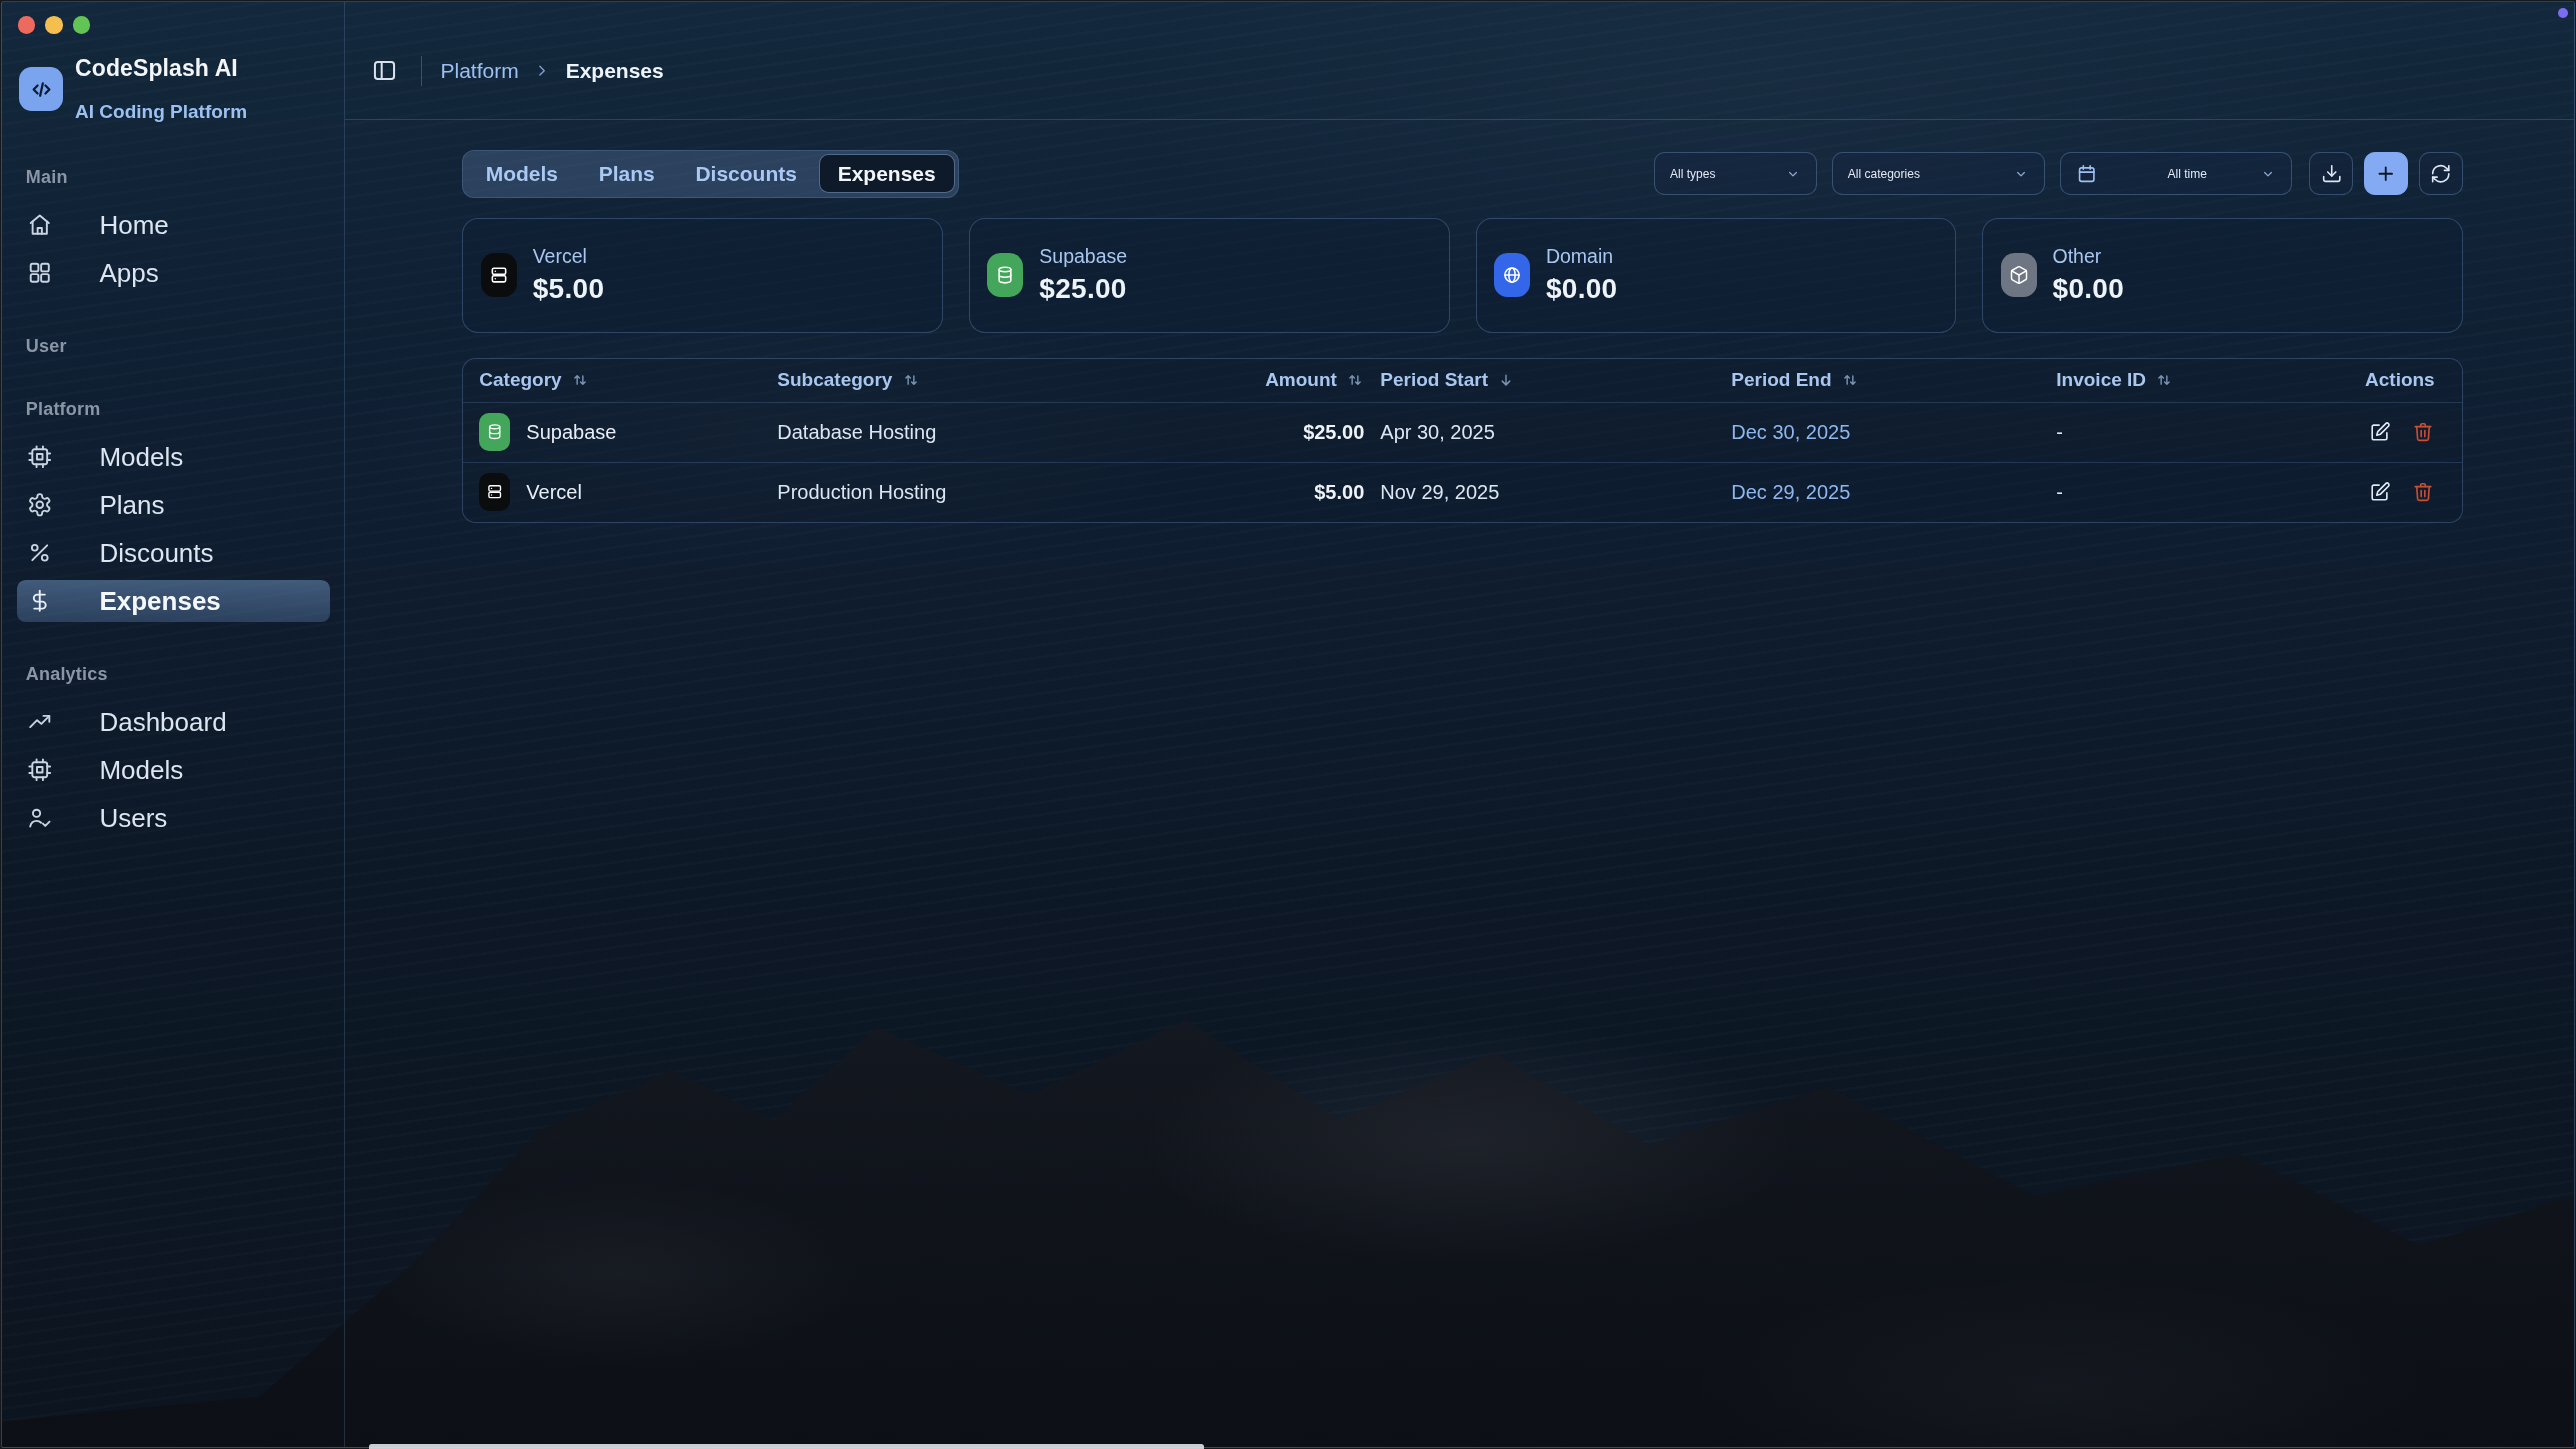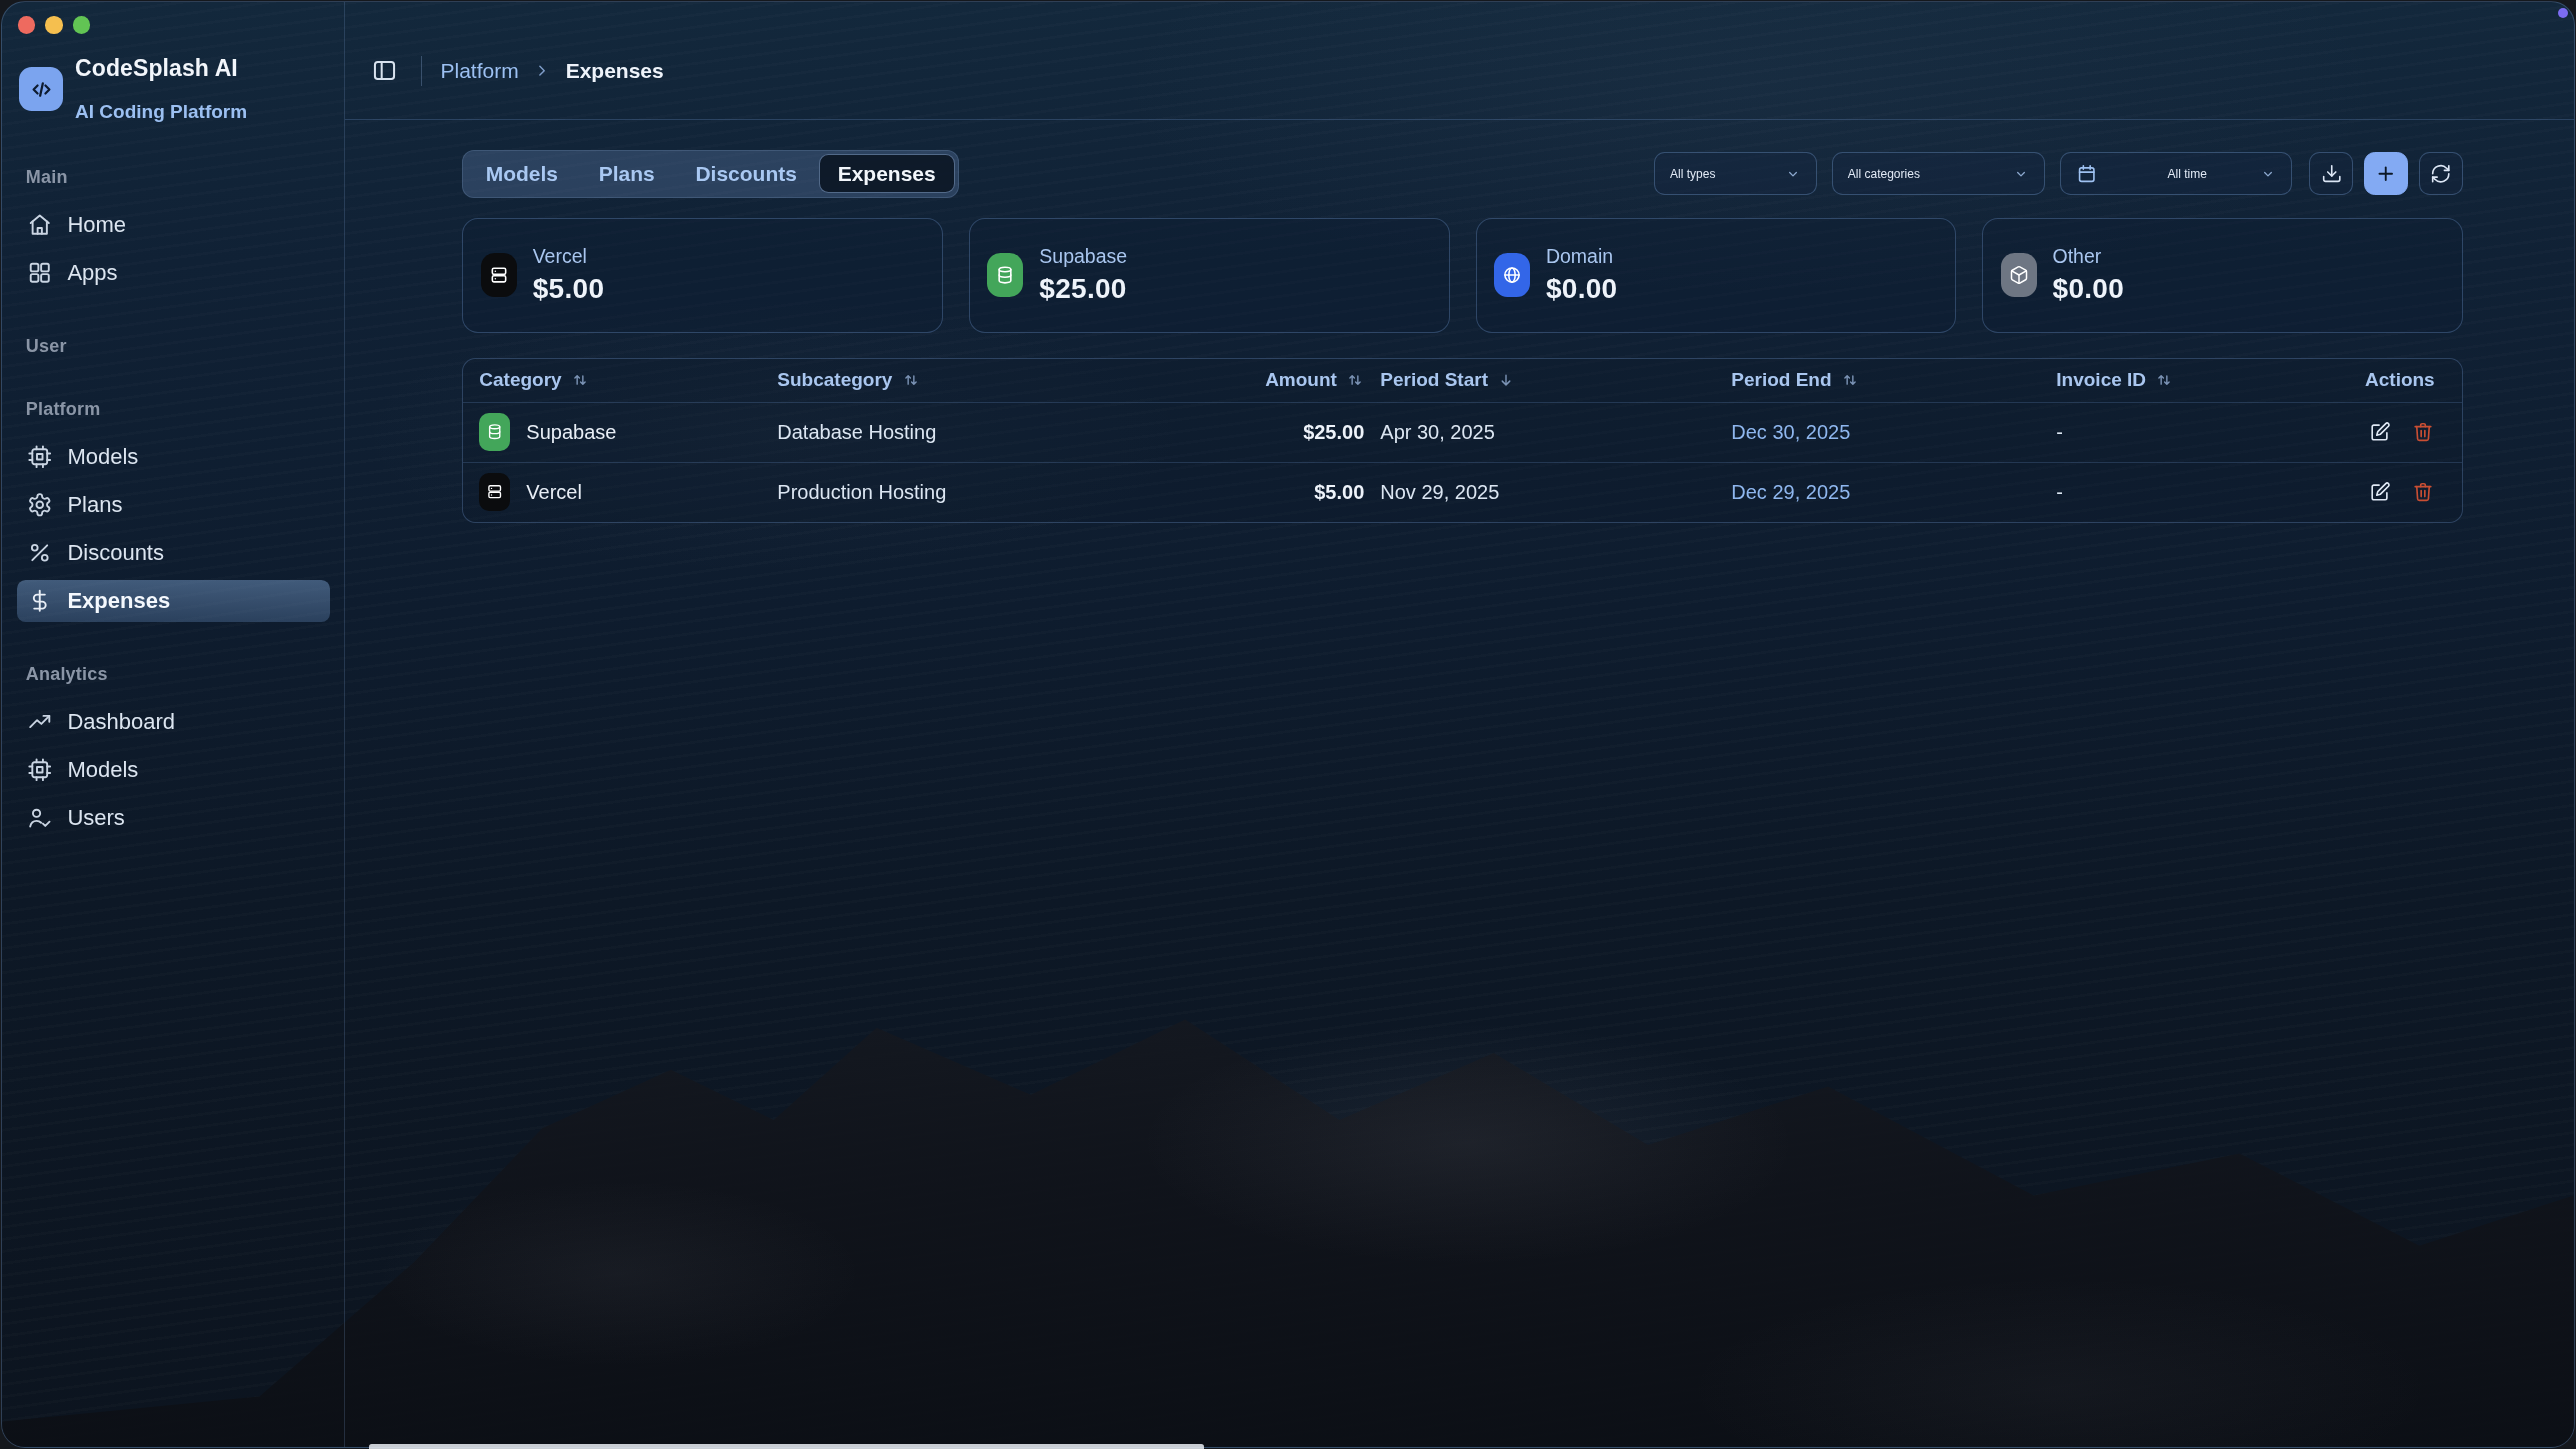--- a/index.html
+++ b/index.html
@@ -1,21 +1,21 @@
 <!DOCTYPE html>
 <html style="font-size:10.7px"><head>
 <meta charset="utf-8">
 <style>
   * { margin:0; padding:0; box-sizing:border-box; }
   html,body { width:2576px; height:1449px; overflow:hidden; background:#15181d;
     font-family:"Liberation Sans","DejaVu Sans",sans-serif; }
   .screen { position:relative; width:2576px; height:1449px; }
 
   
-  .window { position:absolute; inset:1.3px; border-radius:24px; overflow:hidden;
+  .window { position:absolute; inset:1.3px; border-radius:2px; overflow:hidden;
     border:0.7px solid rgba(140,175,225,.28);
     background:linear-gradient(180deg,#13283c 0%,#102135 18%,#0e1c2e 42%,#0d1826 62%,#0c141f 100%); }
   .waves { position:absolute; inset:0; pointer-events:none;
     background:
       radial-gradient(1073px 349px at 68% 6%, rgba(130,160,190,.05), transparent 60%),
       radial-gradient(604px 201px at 30% 30%, rgba(140,160,185,.04), transparent 70%),
       repeating-linear-gradient(172deg, rgba(255,255,255,.015) 0 2.7px, transparent 2.7px 12px); }
   .rocks { position:absolute; left:0; right:0; bottom:0; height:58%; pointer-events:none; opacity:.92;
     background:linear-gradient(180deg, rgba(64,66,74,.35) 0%, #171b23 36%, #10131a 70%, #0c0f15 100%);
     clip-path:polygon(0% 100%, 0% 97%, 10% 94%, 16% 78%, 21% 62%, 26% 55%, 30% 61%, 34% 50%, 40% 58%, 46% 49%, 52% 61%, 58% 53%, 64% 64%, 71% 57%, 79% 70%, 87% 65%, 94% 76%, 100% 70%, 100% 100%); }
@@ -49,21 +49,21 @@
   
   .nav-section { margin-top:42px; }
   .nav-section:first-of-type { margin-top:44px; }
   .nav-label { font-size:18px; font-weight:700; color:#8a95a6; padding-left:8.7px; letter-spacing:0.2px; }
   .nav-items { margin-top:16px; display:flex; flex-direction:column; gap:6px; }
   .nav-item { display:flex; align-items:center; gap:14.8px; height:42px; padding:0 10px;
     border-radius:8.7px; text-decoration:none; cursor:pointer; }
   .nav-item.active { background:linear-gradient(180deg, rgba(112,148,192,.52), rgba(86,120,164,.40)); }
   .nav-ic { width:25.5px; height:25.5px; color:#c9d4e2; display:flex; }
   .nav-ic svg { width:25.5px; height:25.5px; }
-  .nav-txt { font-size:22px; color:#dce5f0; font-weight:500; }
+  .nav-txt { font-size:26px; color:#dce5f0; font-weight:500;margin-left:32px; }
   .nav-item.active .nav-txt { color:#f4f8fd; font-weight:600; }
   .nav-item.active .nav-ic { color:#e8eef6; }
 
   
   .side-user { position:absolute; left:14.8px; right:14.8px; bottom:17.4px;
     display:flex; align-items:center; gap:13.4px; }
   .avatar { width:43px; height:43px; border-radius:12px; background:#e2523d; flex:0 0 43px;
     display:flex; align-items:center; justify-content:center;
     color:#fff; font-size:17.4px; font-weight:800; letter-spacing:0.3px; }
   .side-user-mid { flex:1; min-width:0; }

